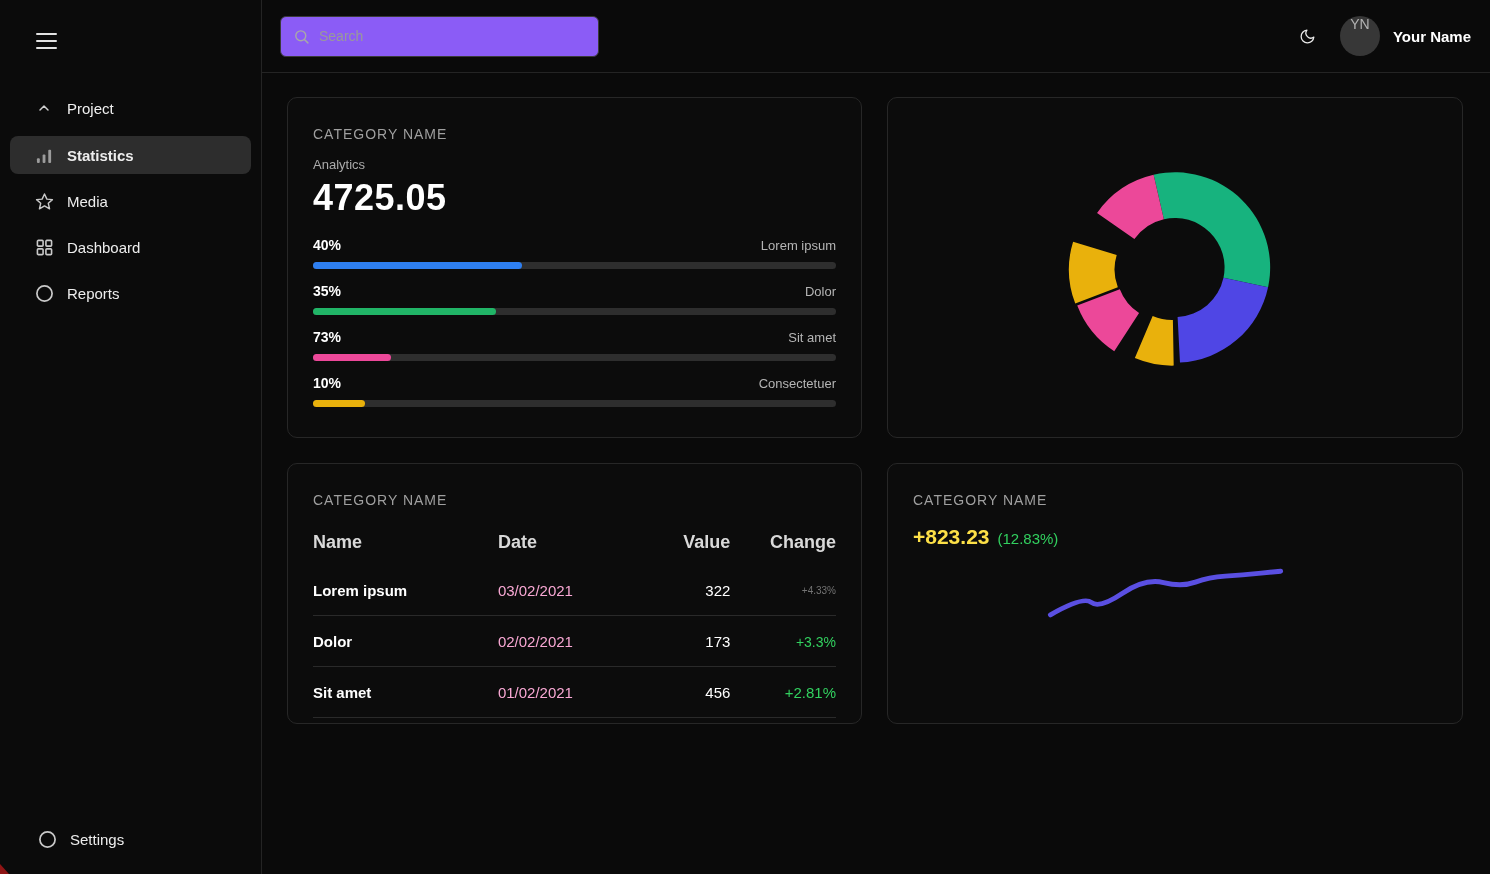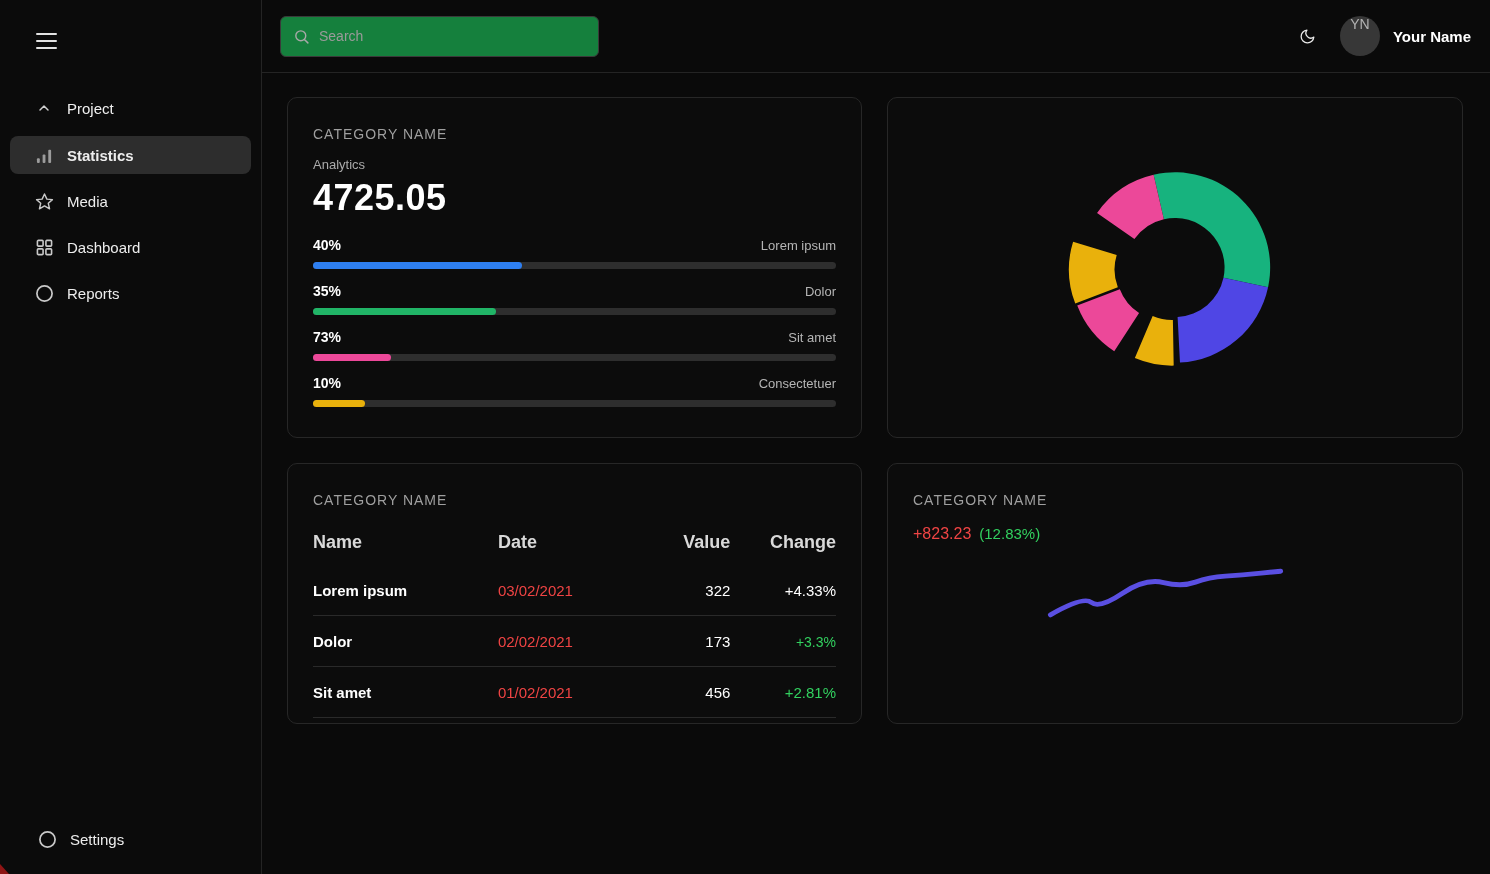--- a/index.html
+++ b/index.html
@@ -32,21 +32,21 @@
   }
 
   
   .main { flex:1; display:flex; flex-direction:column; }
   .topbar {
     height:73px; flex:0 0 73px; border-bottom:1px solid #242424;
     display:flex; align-items:center; justify-content:space-between; padding:0 19px 0 18px;
   }
   .search-box {
     width:319px; height:41px; border:1px solid #3a3a3a; border-radius:6px;
-    display:flex; align-items:center; padding:0 12px; gap:9px; background:#15803d;
+    display:flex; align-items:center; padding:0 12px; gap:9px; background:#8b5cf6;
   }
   .search-box input {
     flex:1; background:transparent; border:none; outline:none;
     color:#ddd; font-size:14px; font-family:"Liberation Sans", sans-serif;
   }
   .search-box input::placeholder { color:#9a9a9a; }
   .topbar-right { display:flex; align-items:center; }
   .icon-btn { background:none; border:none; cursor:pointer; padding:6px; display:flex; }
   .avatar {
     width:40px; height:40px; border-radius:50%; background:#373737; margin-left:18px;
@@ -83,27 +83,27 @@
   .donut-card { padding:0; }
   .donut-card svg { width:100%; height:100%; display:block; }
 
   
   .tbl { margin-top:14px; }
   .tr { display:grid; grid-template-columns:1.75fr 1.45fr 0.75fr 1fr; align-items:center; }
   .tr.head { padding:10px 0 12px 0; }
   .tr.row { padding:17px 0 16px 0; border-bottom:1px solid #2a2a2a; }
   .th { font-size:18px; font-weight:bold; color:#d9d9d9; }
   .td-name { font-size:15px; font-weight:bold; color:#fff; }
-  .td-date { font-size:15px; color:#ef4444; }
+  .td-date { font-size:15px; color:#f9a8d4; }
   .td-value { font-size:15px; color:#fff; }
   .r { text-align:right; }
 
   
   .trend-value-row { margin-top:17px; display:flex; align-items:baseline; gap:8px; }
-  .trend-value { font-size:16px; font-weight:normal; color:#ef4444; }
+  .trend-value { font-size:21px; font-weight:bold; color:#fde047; }
   .trend-change { font-size:15px; }
   .spark { position:absolute; left:0; top:0; width:100%; height:100%; }
 </style>
 </head>
 <body>
 
 <div class="app">
 
   <aside class="sidebar">
     <button class="hamburger" aria-label="menu">
@@ -273,21 +273,21 @@
               <span class="th">Name</span>
               <span class="th">Date</span>
               <span class="th r">Value</span>
               <span class="th r">Change</span>
             </div>
             <div id="table-body">
                 <div class="tr row">
                   <span class="td-name">Lorem ipsum</span>
                   <span class="td-date">03/02/2021</span>
                   <span class="td-value r">322</span>
-                  <span class="r" style="font-size:15px;color:#ffffff">+4.33%</span>
+                  <span class="r" style="font-size:10px;color:#737373">+4.33%</span>
                 </div>
                 <div class="tr row">
                   <span class="td-name">Dolor</span>
                   <span class="td-date">02/02/2021</span>
                   <span class="td-value r">173</span>
                   <span class="r" style="font-size:14px;color:#32d05f">+3.3%</span>
                 </div>
                 <div class="tr row">
                   <span class="td-name">Sit amet</span>
                   <span class="td-date">01/02/2021</span>

